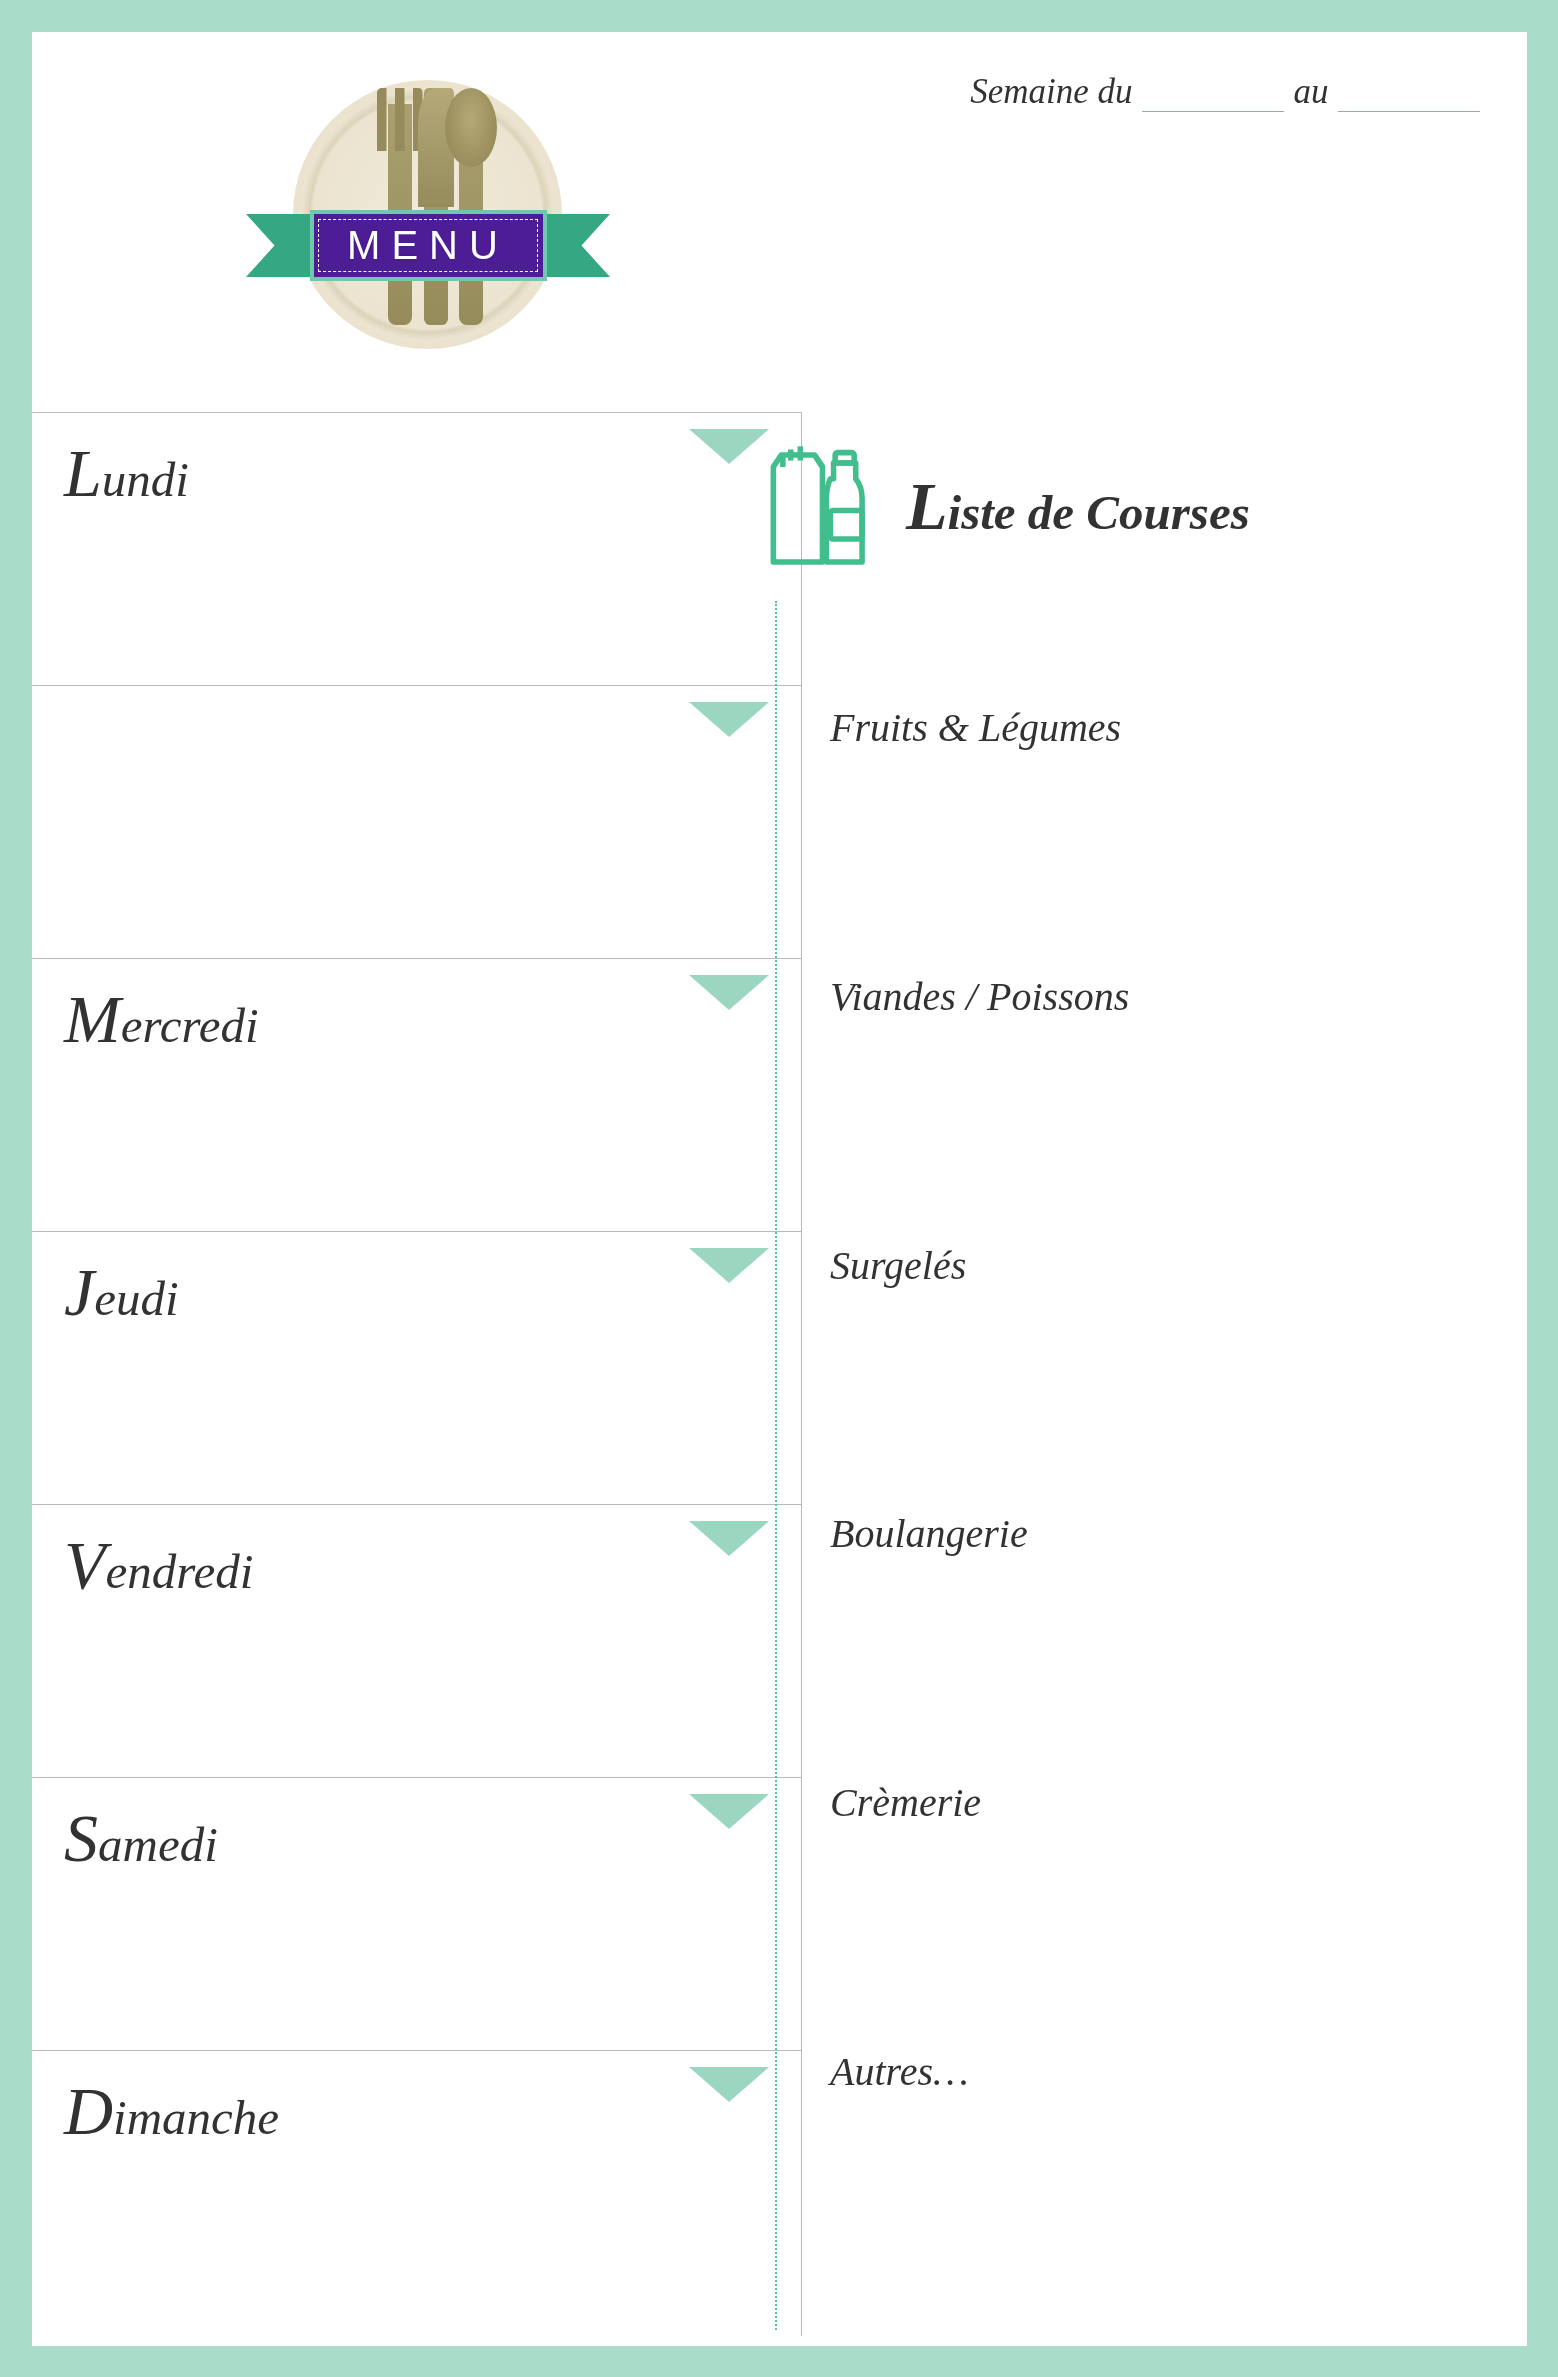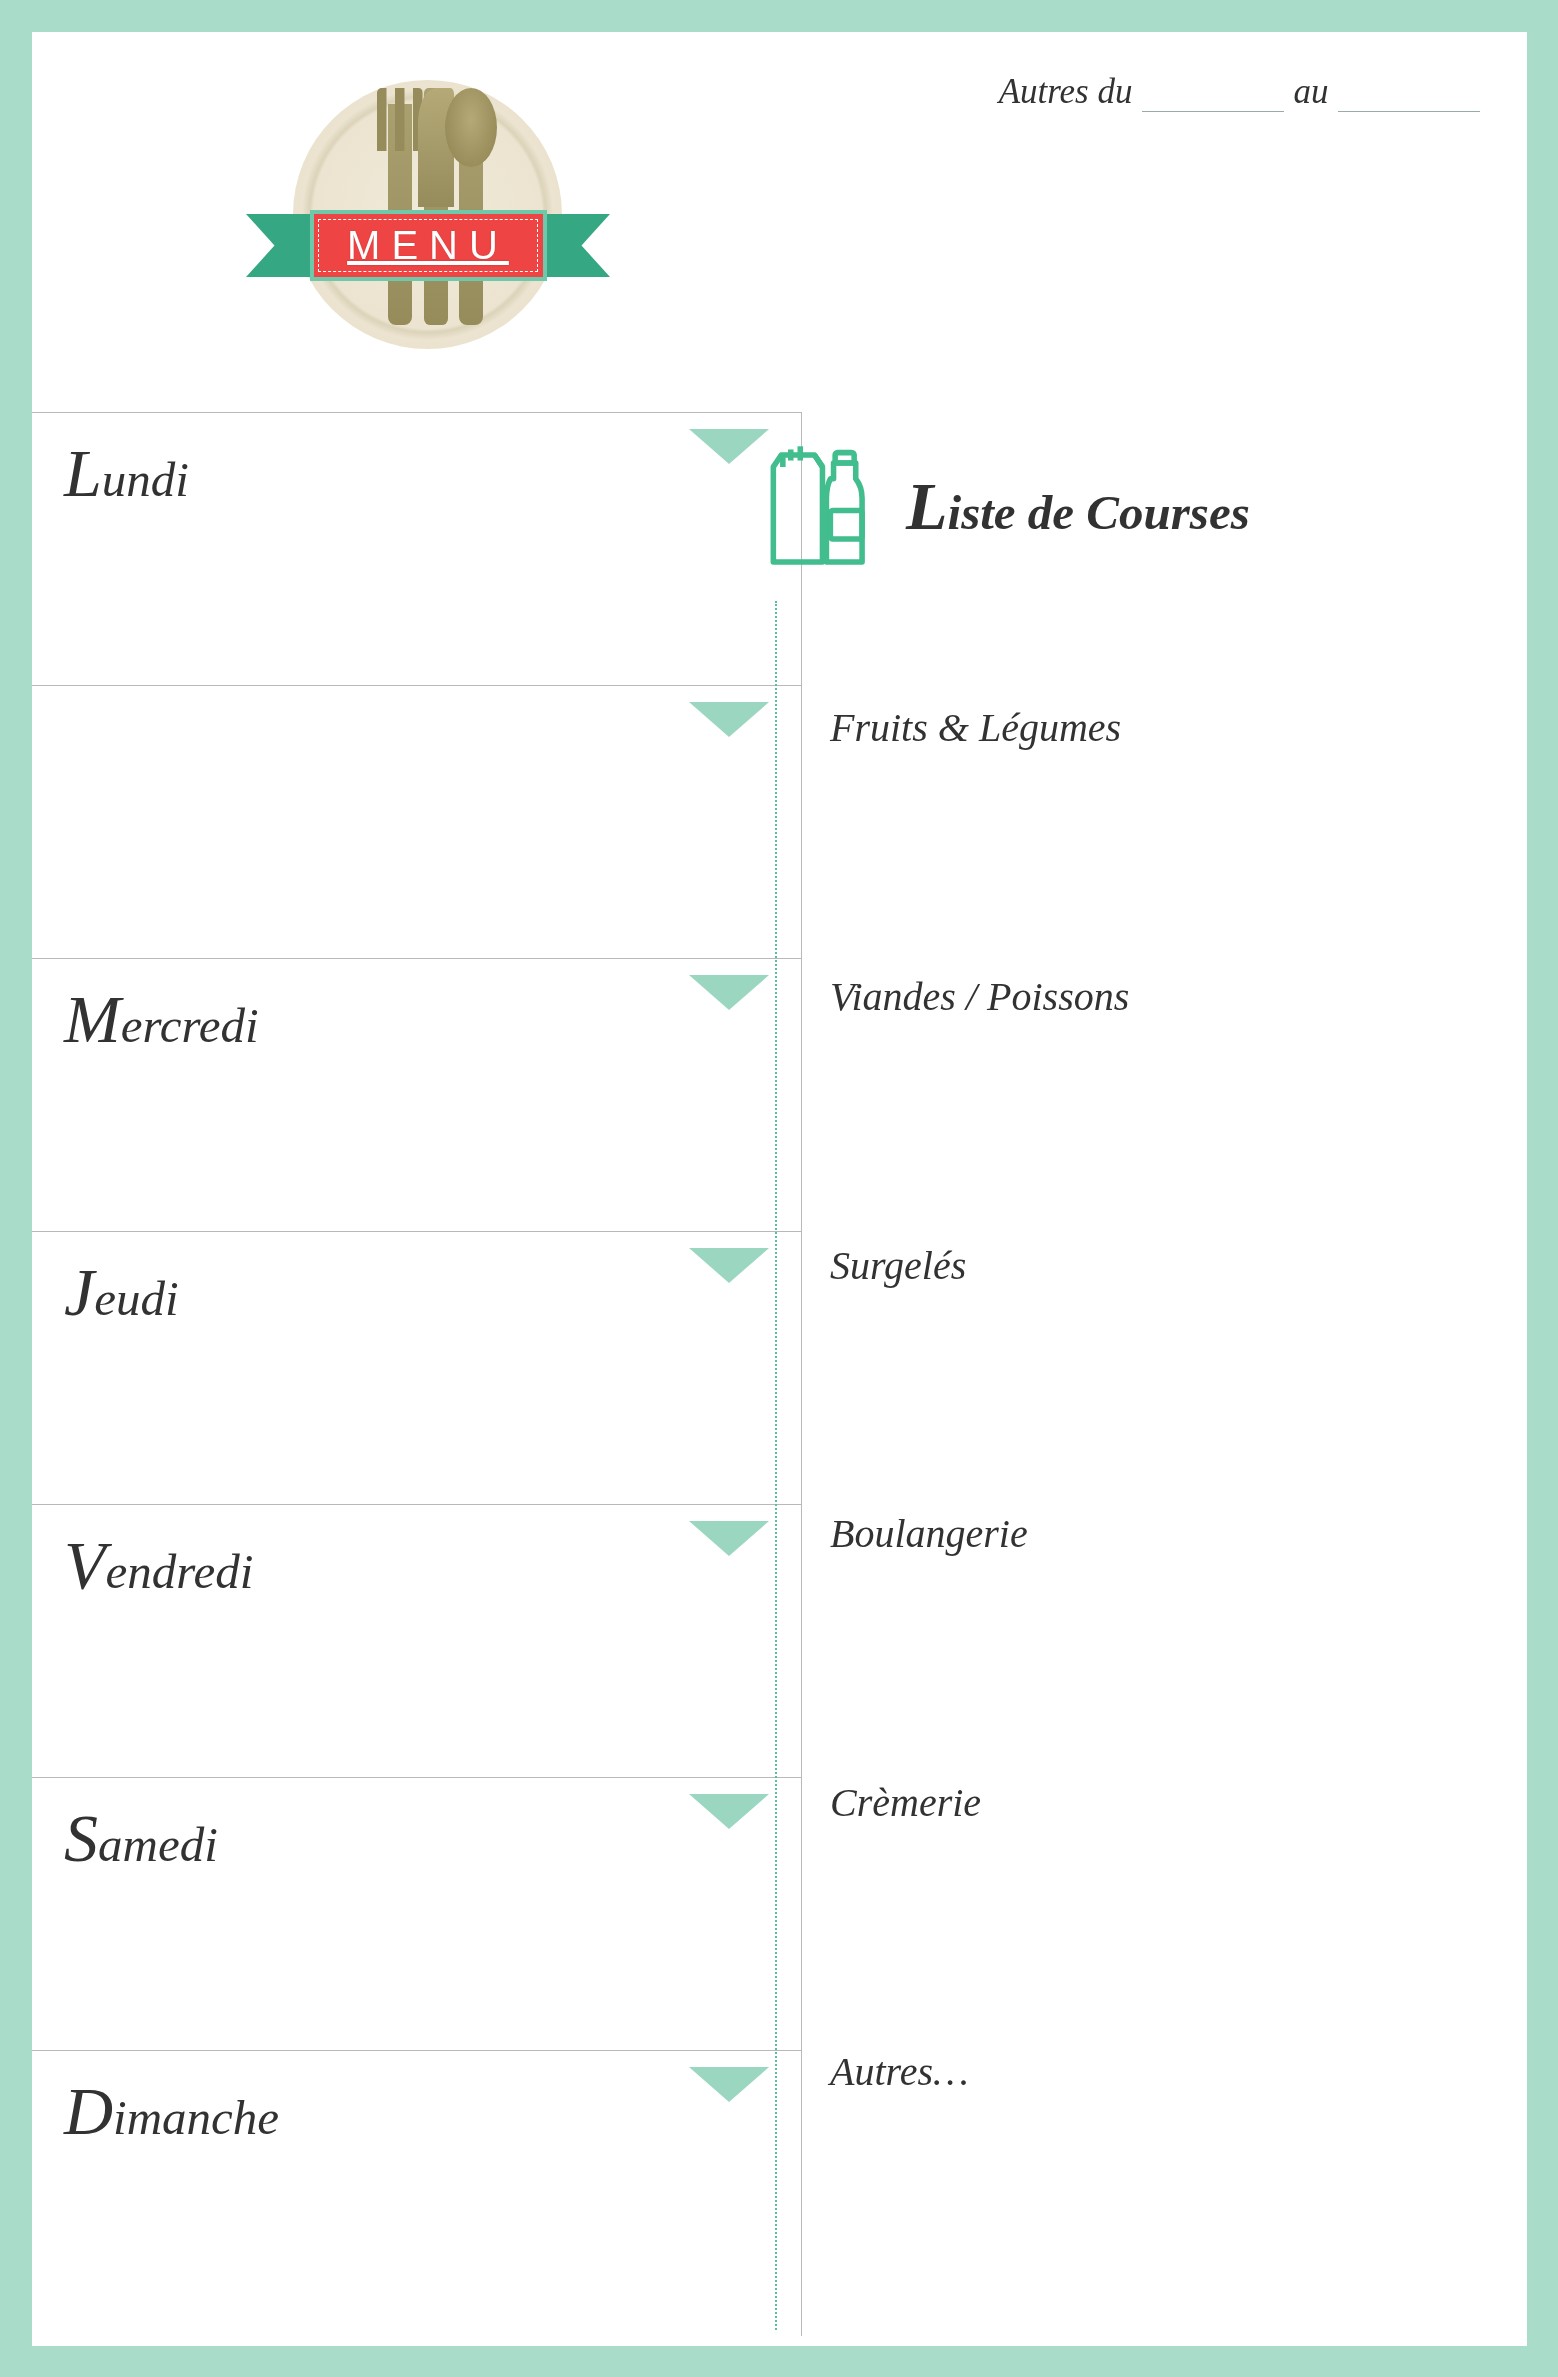--- a/index.html
+++ b/index.html
@@ -60,26 +60,25 @@
     width: 380px;
     height: 79px;
     display:flex;align-items:center;justify-content:center;
   }
   .ribbon-tail-l,.ribbon-tail-r{
     position:absolute;width:95px;height:63px;background:#35a782;top:8px;
   }
   .ribbon-tail-l{left:8px;clip-path:polygon(0 0,100% 0,100% 100%,0 100%,30% 50%);}
   .ribbon-tail-r{right:8px;clip-path:polygon(0 0,100% 0,70% 50%,100% 100%,0 100%);}
   .ribbon-main{
-    position:relative;background:#ef4444;height:71px;width:237px;border:4.7px solid #6ec9aa;
+    position:relative;background:#4c1d95;height:71px;width:237px;border:4.7px solid #6ec9aa;
     display:flex;align-items:center;justify-content:center;
     color:#fff;font-family:Arial,sans-serif;font-weight:300;letter-spacing:11px;font-size:40px;
     text-shadow:0 0 1.6px rgba(0,0,0,0.2);
     z-index:2;
-    text-decoration:underline;
   }
   .ribbon-main::before{content:"";position:absolute;inset:4.7px;border:1.6px dashed #fff;}
 
   
   .week-of {
     position: absolute;
     top: 40px;
     right: 47px;
     font-size: 35px;
     font-style: italic;
@@ -165,21 +164,21 @@
     <div class="utensil knife"></div>
     <div class="utensil spoon"></div>
     <div class="ribbon">
       <div class="ribbon-tail-l"></div>
       <div class="ribbon-tail-r"></div>
       <div class="ribbon-main">MENU</div>
     </div>
   </div>
 
   <div class="week-of">
-    <span>Autres du</span>
+    <span>Semaine du</span>
     <span class="blank"></span>
     <span>au</span>
     <span class="blank"></span>
   </div>
 
   <div class="days" id="days">
       <div class="day">
         <div class="day-label"><span class="cap">L</span>undi</div>
         <div class="chev"></div>
       </div>

